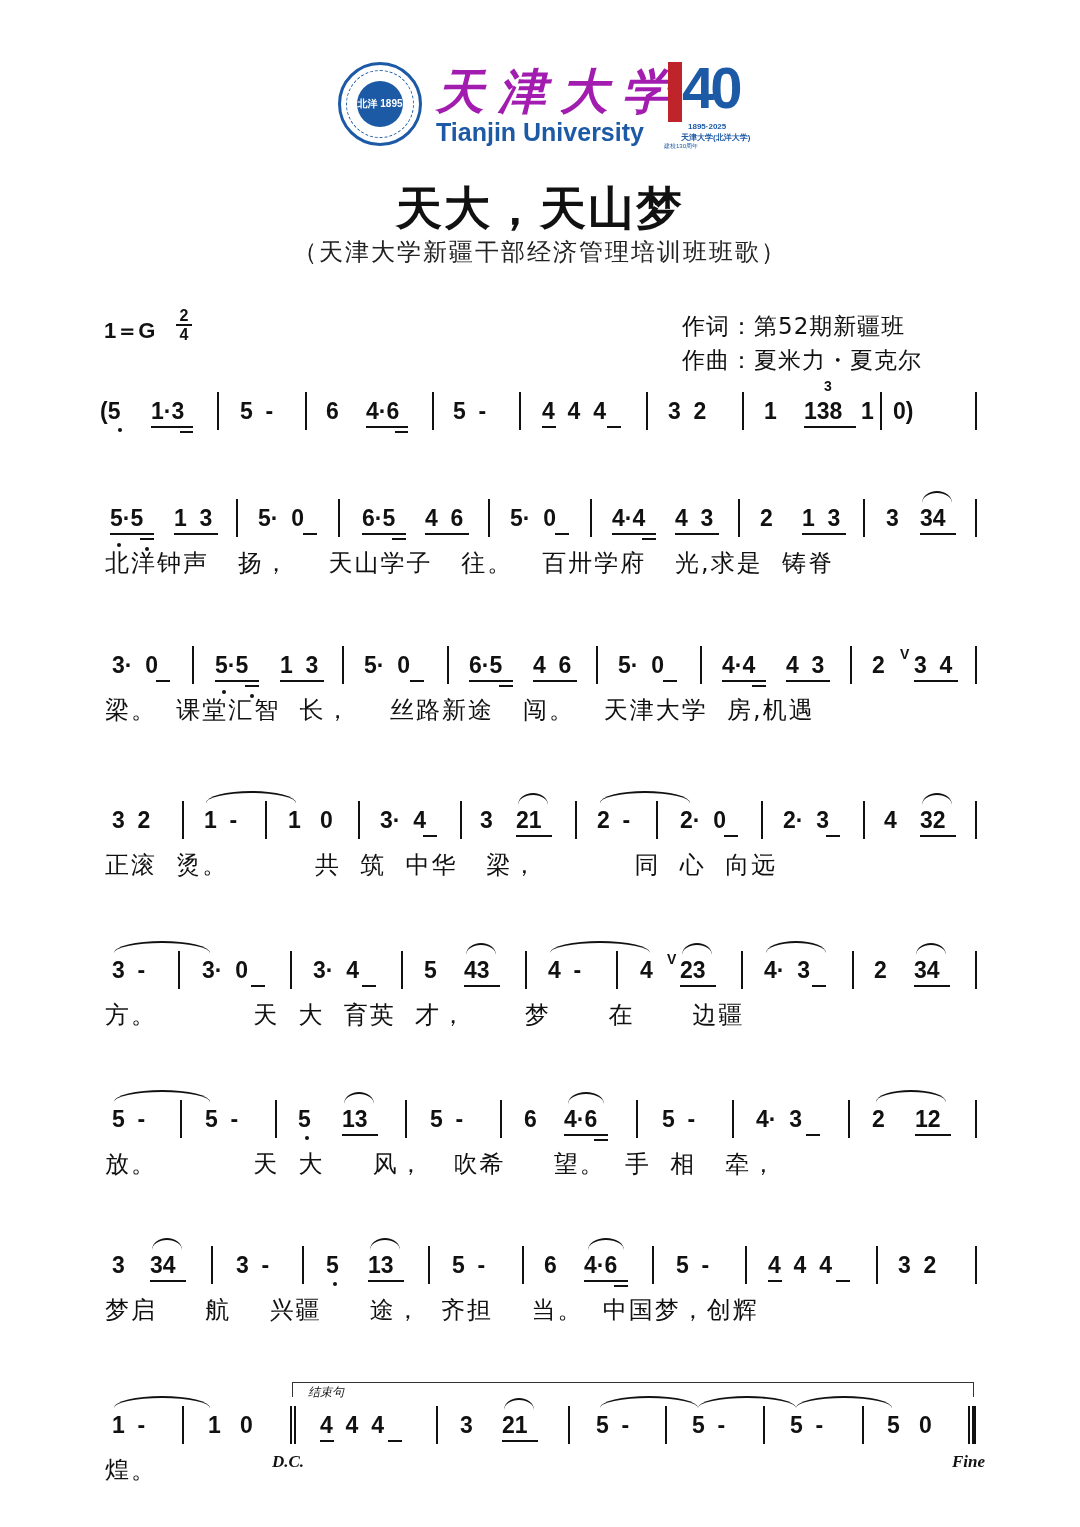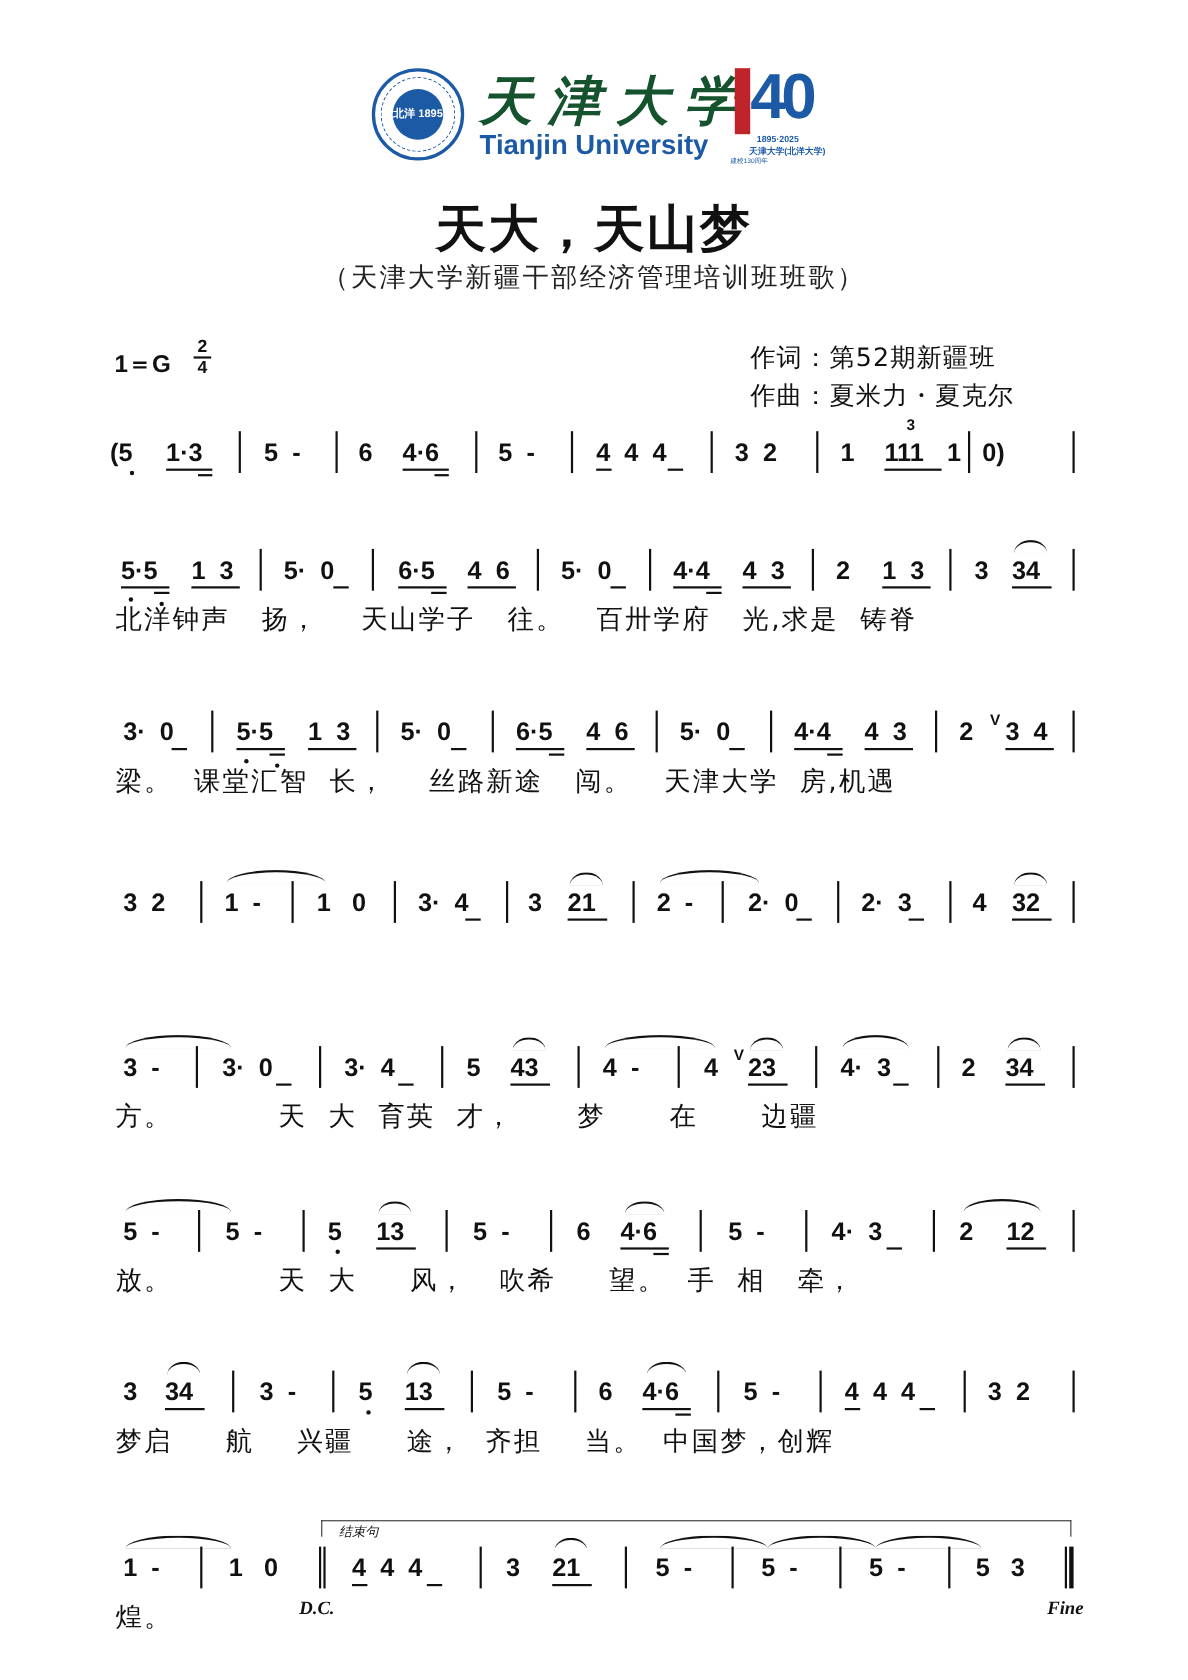--- a/index.html
+++ b/index.html
@@ -7,21 +7,21 @@
          font-family:"Liberation Sans","DejaVu Sans",sans-serif; color:#111; }
 
   
   .logo-wrap { position:absolute; left:338px; top:60px; width:410px; height:92px; }
   .seal { position:absolute; left:0; top:2px; width:84px; height:84px; border-radius:50%;
           border:3px solid #1c5aa6; box-sizing:border-box; background:#fff; }
   .seal-inner { position:absolute; left:16px; top:16px; width:46px; height:46px; border-radius:50%;
                 background:#1c5aa6; color:#fff; font-size:10px; text-align:center; line-height:46px; font-weight:bold; }
   .seal-ring { position:absolute; left:5px; top:5px; right:5px; bottom:5px; border-radius:50%; border:1px dashed #1c5aa6; }
   .cn-name { position:absolute; left:98px; top:0px; font-family:"DejaVu Serif",serif; font-weight:bold;
-             color:#14532d; font-size:48px; letter-spacing:14px; font-style:italic; }
+             color:#a21caf; font-size:48px; letter-spacing:14px; font-style:italic; }
   .en-name { position:absolute; left:98px; top:58px; font-weight:bold; color:#1c5aa6; font-size:25px; }
   .anniv { position:absolute; left:326px; top:0px; width:84px; height:92px; }
   .anniv-bar { position:absolute; left:4px; top:2px; width:14px; height:60px; background:#c0242b; }
   .anniv-30 { position:absolute; left:18px; top:-6px; font-size:58px; font-weight:bold; color:#1c5aa6; letter-spacing:-4px; }
   .anniv-t1 { position:absolute; left:24px; top:62px; font-size:8px; color:#1c5aa6; font-weight:bold; }
   .anniv-t2 { position:absolute; left:17px; top:72px; font-size:8px; color:#1c5aa6; font-weight:bold; white-space:nowrap; }
   .anniv-t3 { position:absolute; left:0px; top:82px; font-size:6px; color:#1c5aa6; white-space:nowrap; }
 
   .title { position:absolute; left:0; width:1080px; top:178px; text-align:center;
            font-family:"DejaVu Serif",serif; font-weight:bold; font-size:46px; letter-spacing:2px; }
@@ -97,21 +97,21 @@
   <div class="bl" style="left:432px"></div>
   <span class="ntxt" style="left:453px">5  -</span>
   <div class="bl" style="left:519px"></div>
   <span class="ntxt" style="left:542px">4  4  4</span>
   <div class="ul" style="left:542px;top:28px;width:14px"></div>
   <div class="ul" style="left:607px;top:28px;width:14px"></div>
   <div class="bl" style="left:646px"></div>
   <span class="ntxt" style="left:668px">3  2</span>
   <div class="bl" style="left:742px"></div>
   <span class="ntxt" style="left:764px">1</span>
-  <span class="ntxt" style="left:804px">111</span>
+  <span class="ntxt" style="left:804px">138</span>
   <div class="ul" style="left:804px;top:28px;width:52px"></div>
   <span class="breath" style="left:824px;top:-20px">3</span>
   <div class="bl" style="left:880px"></div>
   <span class="ntxt" style="left:861px">1   0)</span>
   <div class="bl" style="left:975px"></div>
 </div>
 
 <div class="sys" style="top:505px">
   <span class="ntxt" style="left:110px">5·5</span>
   <div class="ul" style="left:110px;top:28px;width:44px"></div>
@@ -212,20 +212,21 @@
   <div class="ul" style="left:724px;top:28px;width:14px"></div>
   <div class="bl" style="left:761px"></div>
   <span class="ntxt" style="left:783px">2·  3</span>
   <div class="ul" style="left:826px;top:28px;width:14px"></div>
   <div class="bl" style="left:863px"></div>
   <span class="ntxt" style="left:884px">4</span>
   <span class="ntxt" style="left:920px">32</span>
   <div class="ul" style="left:920px;top:28px;width:36px"></div>
   <div class="slur" style="left:922px;top:-14px;width:30px"></div>
   <div class="bl" style="left:975px"></div>
+  <span class="lyr" style="left:105px">正滚  烫。         共  筑  中华   梁，          同  心  向远</span>
 </div>
 
 <div class="sys" style="top:957px">
   <div class="slur" style="left:114px;top:-16px;width:96px"></div>
   <span class="ntxt" style="left:112px">3  -</span>
   <div class="bl" style="left:178px"></div>
   <span class="ntxt" style="left:202px">3·  0</span>
   <div class="ul" style="left:251px;top:28px;width:14px"></div>
   <div class="bl" style="left:290px"></div>
   <span class="ntxt" style="left:313px">3·  4</span>
@@ -342,18 +343,18 @@
   <div class="bl" style="left:568px"></div>
   <div class="slur" style="left:600px;top:-16px;width:98px"></div>
   <span class="ntxt" style="left:596px">5  -</span>
   <div class="bl" style="left:665px"></div>
   <div class="slur" style="left:698px;top:-16px;width:98px"></div>
   <span class="ntxt" style="left:692px">5  -</span>
   <div class="bl" style="left:763px"></div>
   <div class="slur" style="left:796px;top:-16px;width:96px"></div>
   <span class="ntxt" style="left:790px">5  -</span>
   <div class="bl" style="left:862px"></div>
-  <span class="ntxt" style="left:887px">5   3</span>
+  <span class="ntxt" style="left:887px">5   0</span>
   <div class="dbl" style="left:968px;width:8px;border-left:2px solid #111;border-right:4px solid #111;box-sizing:border-box"></div>
   <span class="lyr" style="left:105px">煌。</span>
   <span class="dc" style="left:272px;top:40px">D.C.</span>
   <span class="fine" style="left:952px;top:40px">Fine</span>
 </div>
 
 </body></html>

